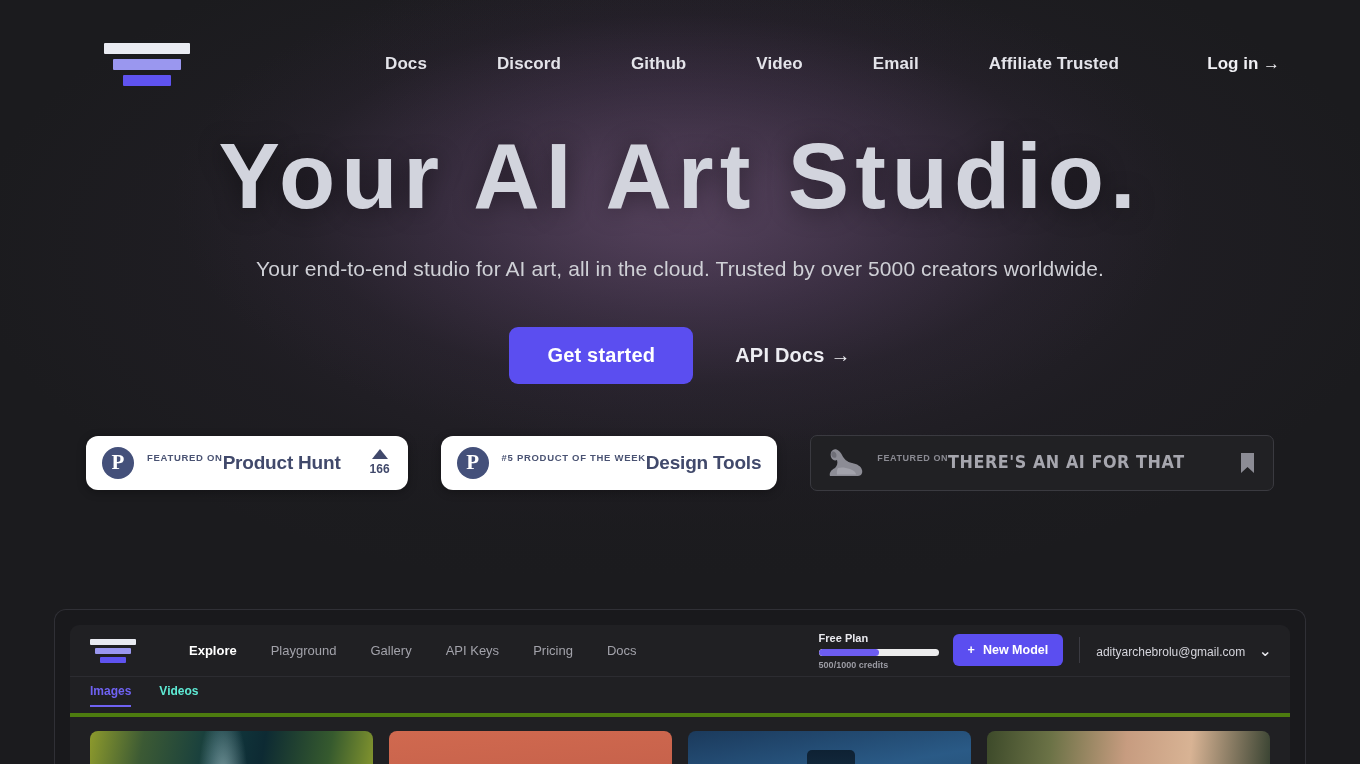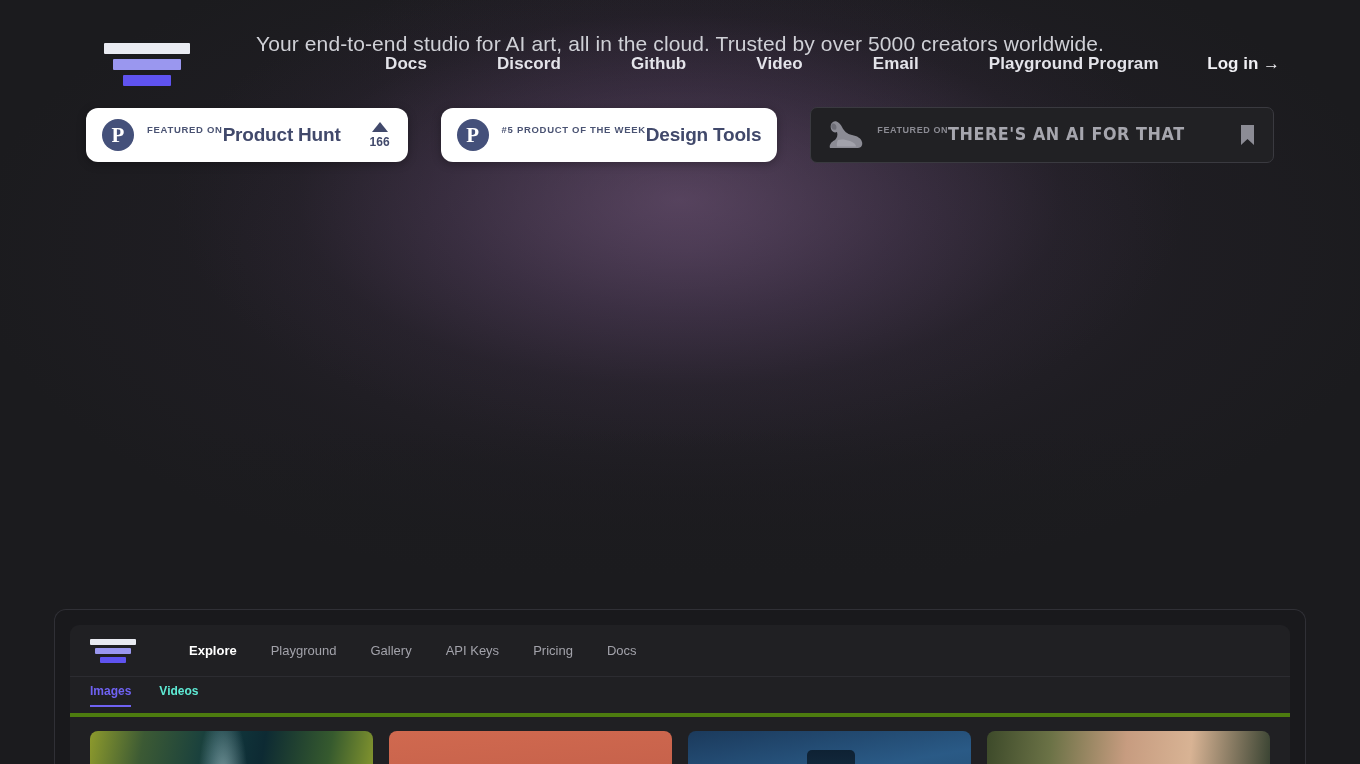--- a/index.html
+++ b/index.html
@@ -183,29 +183,34 @@
     <div class="bar bar2"></div>
     <div class="bar bar3"></div>
   </div>
 
   <nav class="nav">
     <a href="#">Docs</a>
     <a href="#">Discord</a>
     <a href="#">Github</a>
     <a href="#">Video</a>
     <a href="#">Email</a>
-    <a href="#">Playground Program</a>
+    <a href="#">Affiliate Trusted</a>
   </nav>
 
   <a href="#" class="login">Log in →</a>
 </div>
 
 <div class="hero">
+  <h1 class="headline">Your AI Art Studio.</h1>
   <p class="subtitle">Your end-to-end studio for AI art, all in the cloud. Trusted by over 5000 creators worldwide.</p>
 
+  <div class="cta-row">
+    <button class="btn-primary">Get started</button>
+    <a href="#" class="btn-link">API Docs →</a>
+  </div>
 
   <div class="badges">
 
     <div class="badge-light">
       <div class="ph-logo">P</div>
       <div class="badge-text">
         <span class="badge-kicker">FEATURED ON</span>
         <span class="badge-title">Product Hunt</span>
       </div>
       <div class="ph-votes">
@@ -252,20 +257,41 @@
 
       <nav class="app-nav">
         <a href="#" class="active">Explore</a>
         <a href="#">Playground</a>
         <a href="#">Gallery</a>
         <a href="#">API Keys</a>
         <a href="#">Pricing</a>
         <a href="#">Docs</a>
       </nav>
 
+      <div class="app-right">
+        <div class="plan">
+          <span class="plan-name">Free Plan</span>
+          <div class="plan-bar">
+            <div class="plan-fill" id="plan-fill" style="width: 50%;"></div>
+          </div>
+          <span class="plan-credits">500/1000 credits</span>
+        </div>
+
+        <button class="new-model">
+          <span>+</span>
+          <span>New Model</span>
+        </button>
+
+        <div class="divider-v"></div>
+
+        <div>
+          <span class="user-email">adityarchebrolu@gmail.com</span>
+          <span class="chev">⌄</span>
+        </div>
+      </div>
     </div>
 
     <div class="app-tabs">
       <div class="app-tab active">Images</div>
       <div class="app-tab">Videos</div>
     </div>
 
     <div class="thumbs">
       <div class="thumb t1"></div>
       <div class="thumb t2"></div>

